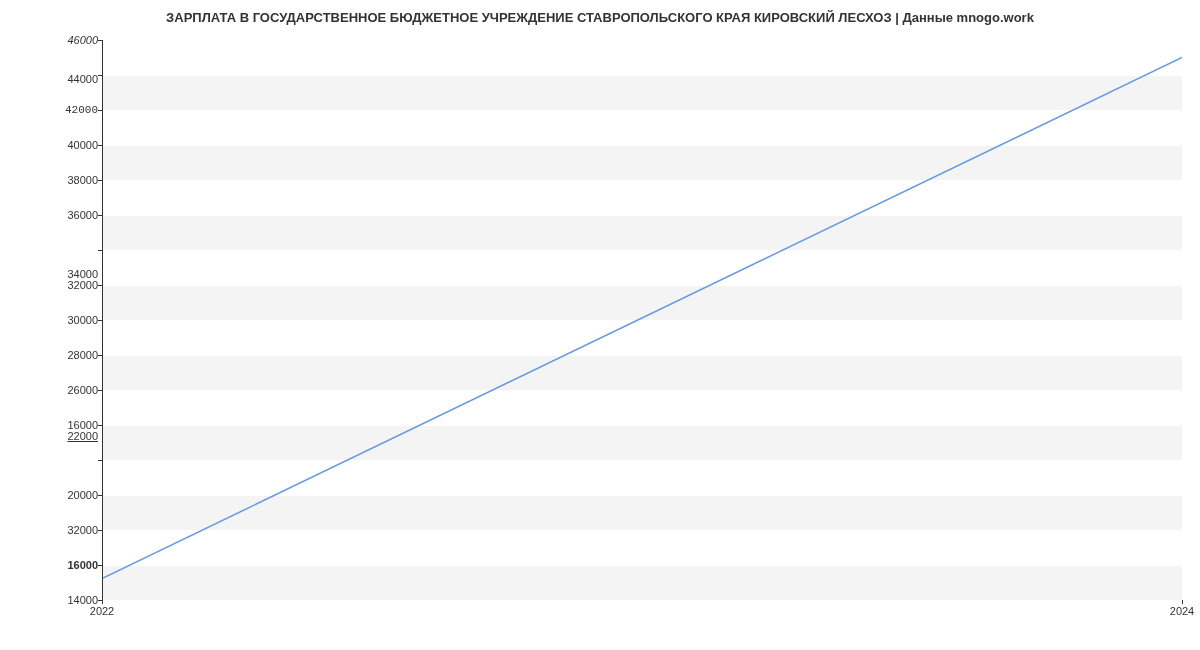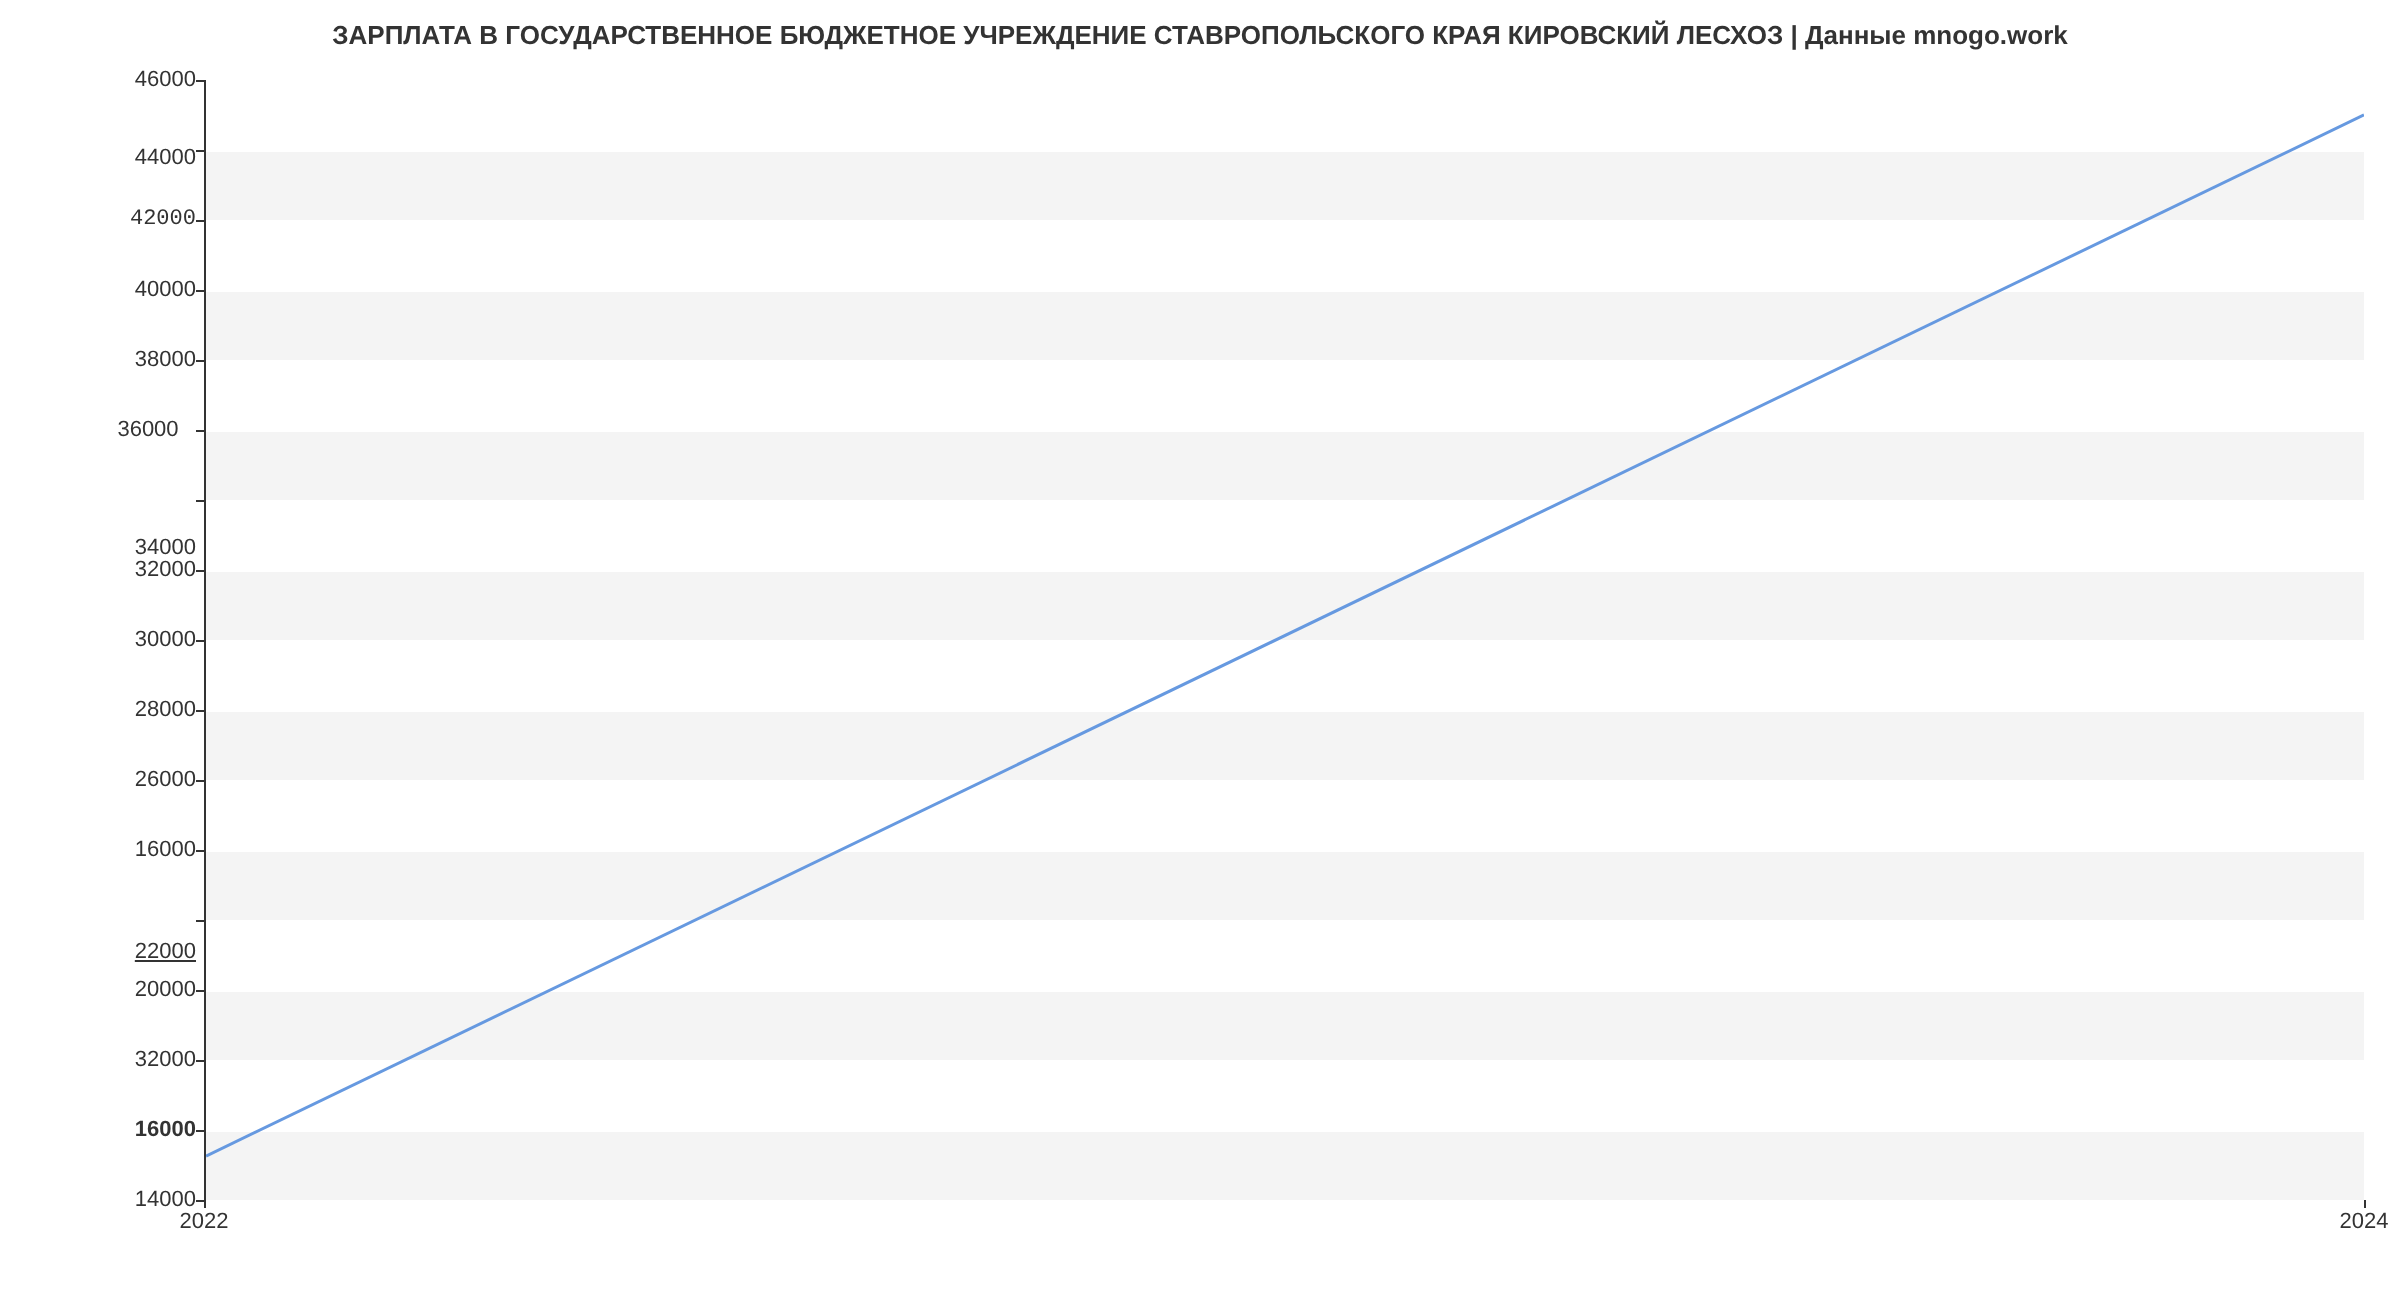--- a/index.html
+++ b/index.html
@@ -121,45 +121,45 @@
 
 <div id="y-axis-labels">
     <div class="y-tick-label" style="top: 600px;">14000</div>
     <div class="y-tick-mark" style="top: 600px;"></div>
     <div class="y-tick-label" style="top: 565px; font-weight: bold;">16000</div>
     <div class="y-tick-mark" style="top: 565px;"></div>
     <div class="y-tick-label" style="top: 530px;">32000</div>
     <div class="y-tick-mark" style="top: 530px;"></div>
     <div class="y-tick-label" style="top: 495px;">20000</div>
     <div class="y-tick-mark" style="top: 495px;"></div>
-    <div class="y-tick-label" style="top: 476px; text-decoration: underline;">22000</div>
+    <div class="y-tick-label" style="top: 436px; text-decoration: underline;">22000</div>
     <div class="y-tick-mark" style="top: 460px;"></div>
     <div class="y-tick-label" style="top: 425px;">16000</div>
     <div class="y-tick-mark" style="top: 425px;"></div>
     <div class="y-tick-label" style="top: 390px;">26000</div>
     <div class="y-tick-mark" style="top: 390px;"></div>
     <div class="y-tick-label" style="top: 355px;">28000</div>
     <div class="y-tick-mark" style="top: 355px;"></div>
     <div class="y-tick-label" style="top: 320px;">30000</div>
     <div class="y-tick-mark" style="top: 320px;"></div>
     <div class="y-tick-label" style="top: 285px;">32000</div>
     <div class="y-tick-mark" style="top: 285px;"></div>
     <div class="y-tick-label" style="top: 250px; margin-top: 24px;">34000</div>
     <div class="y-tick-mark" style="top: 250px;"></div>
-    <div class="y-tick-label" style="top: 215px; text-align: center;">36000</div>
+    <div class="y-tick-label" style="top: 215px;">36000</div>
     <div class="y-tick-mark" style="top: 215px;"></div>
     <div class="y-tick-label" style="top: 180px;">38000</div>
     <div class="y-tick-mark" style="top: 180px;"></div>
     <div class="y-tick-label" style="top: 145px;">40000</div>
     <div class="y-tick-mark" style="top: 145px;"></div>
     <div class="y-tick-label" style="top: 110px; font-family: Liberation Mono, monospace;">42000</div>
     <div class="y-tick-mark" style="top: 110px;"></div>
     <div class="y-tick-label" style="top: 79px;">44000</div>
     <div class="y-tick-mark" style="top: 75px;"></div>
-    <div class="y-tick-label" style="top: 40px;">46000</div>
+    <div class="y-tick-label" style="top: 40px; font-style: italic;">46000</div>
     <div class="y-tick-mark" style="top: 40px;"></div>
   </div>
 <div id="x-axis-labels">
     <div class="x-tick-label" style="left: 102px;">2022</div>
     <div class="x-tick-mark" style="left: 102px;"></div>
     <div class="x-tick-label" style="left: 1182px;">2024</div>
     <div class="x-tick-mark" style="left: 1182px;"></div>
   </div>
 
 </body></html>

